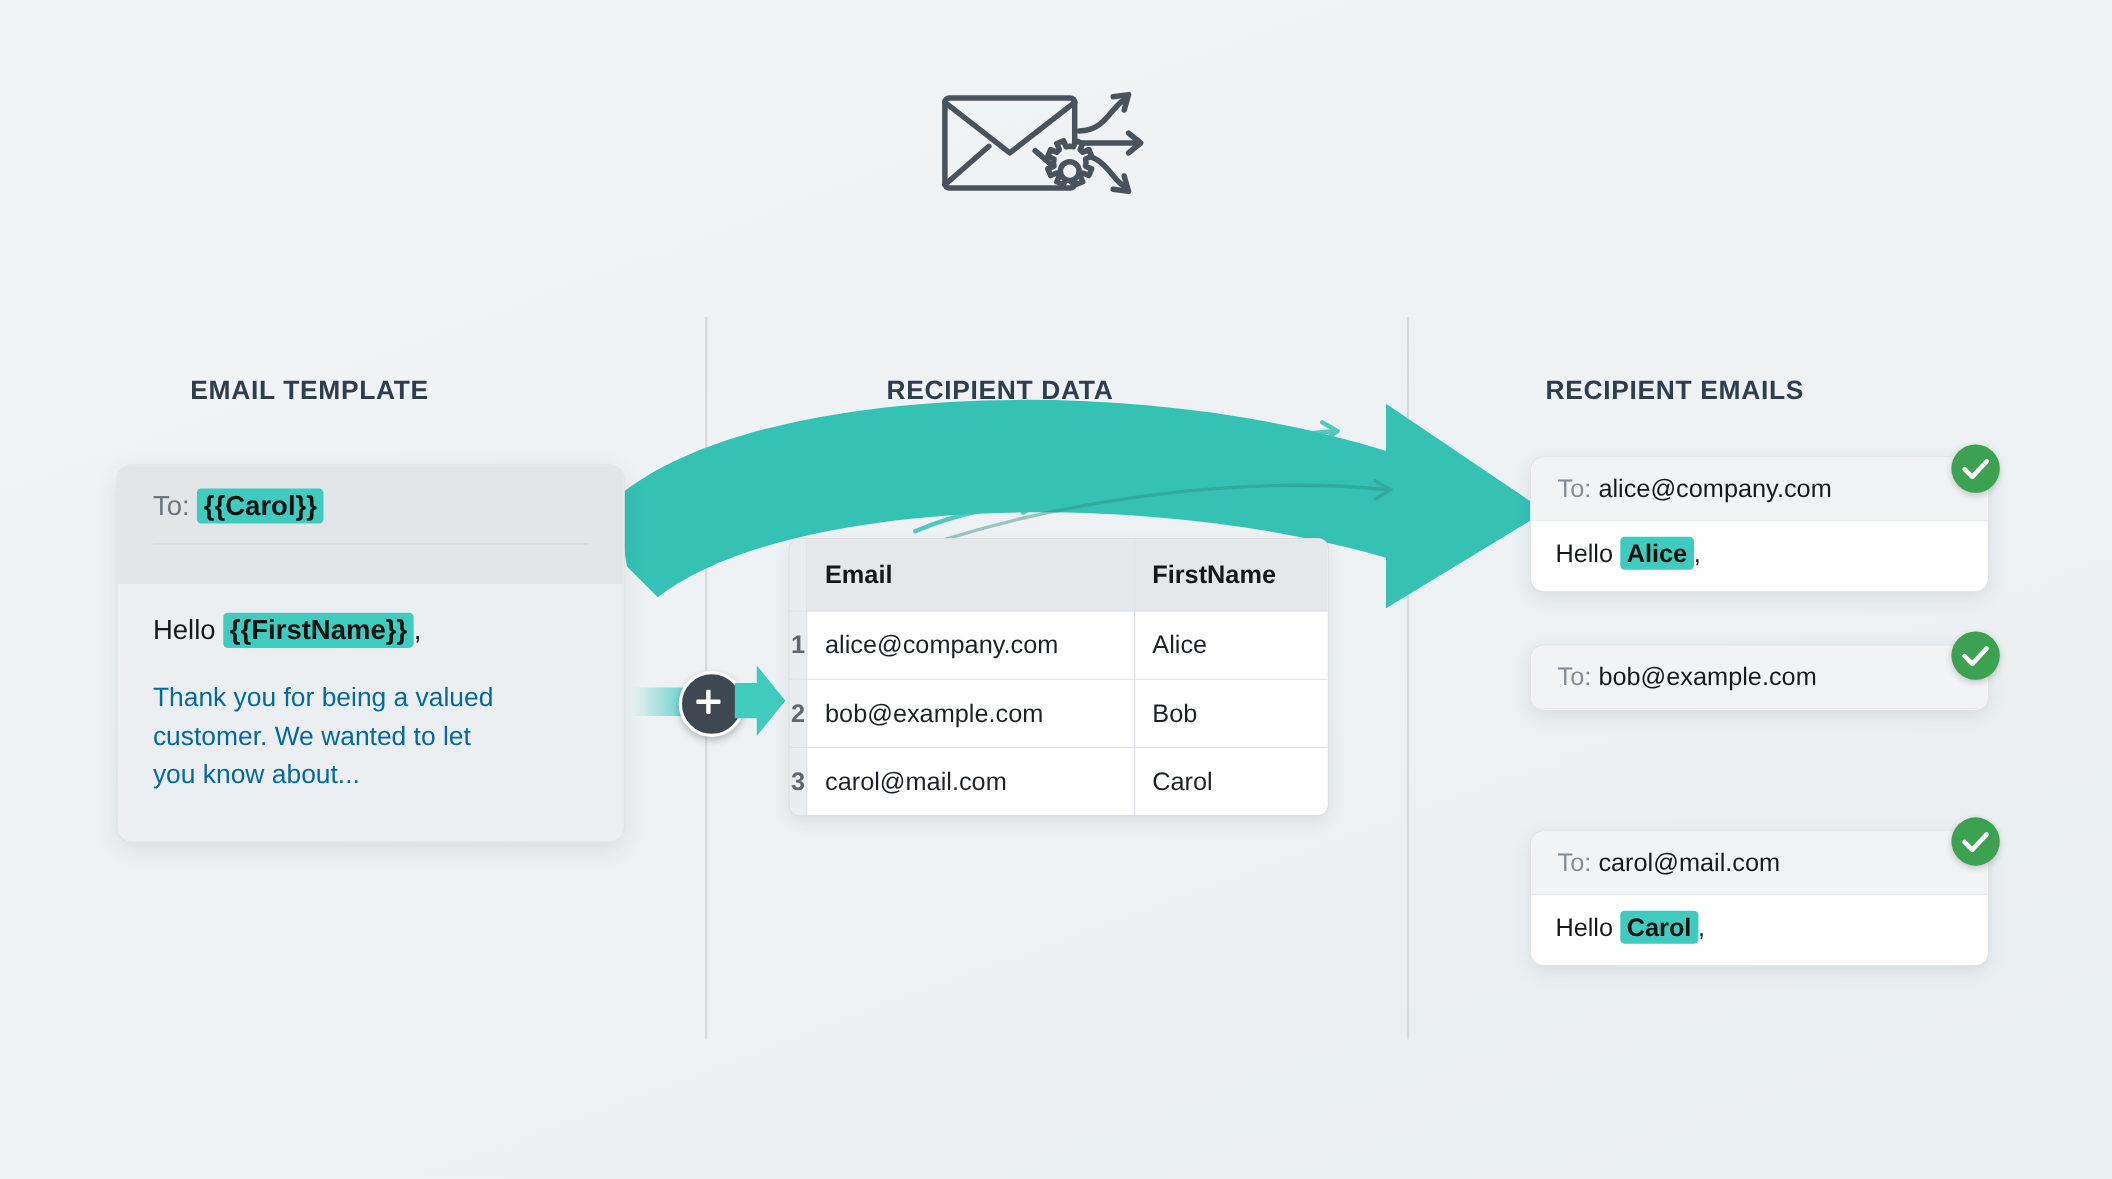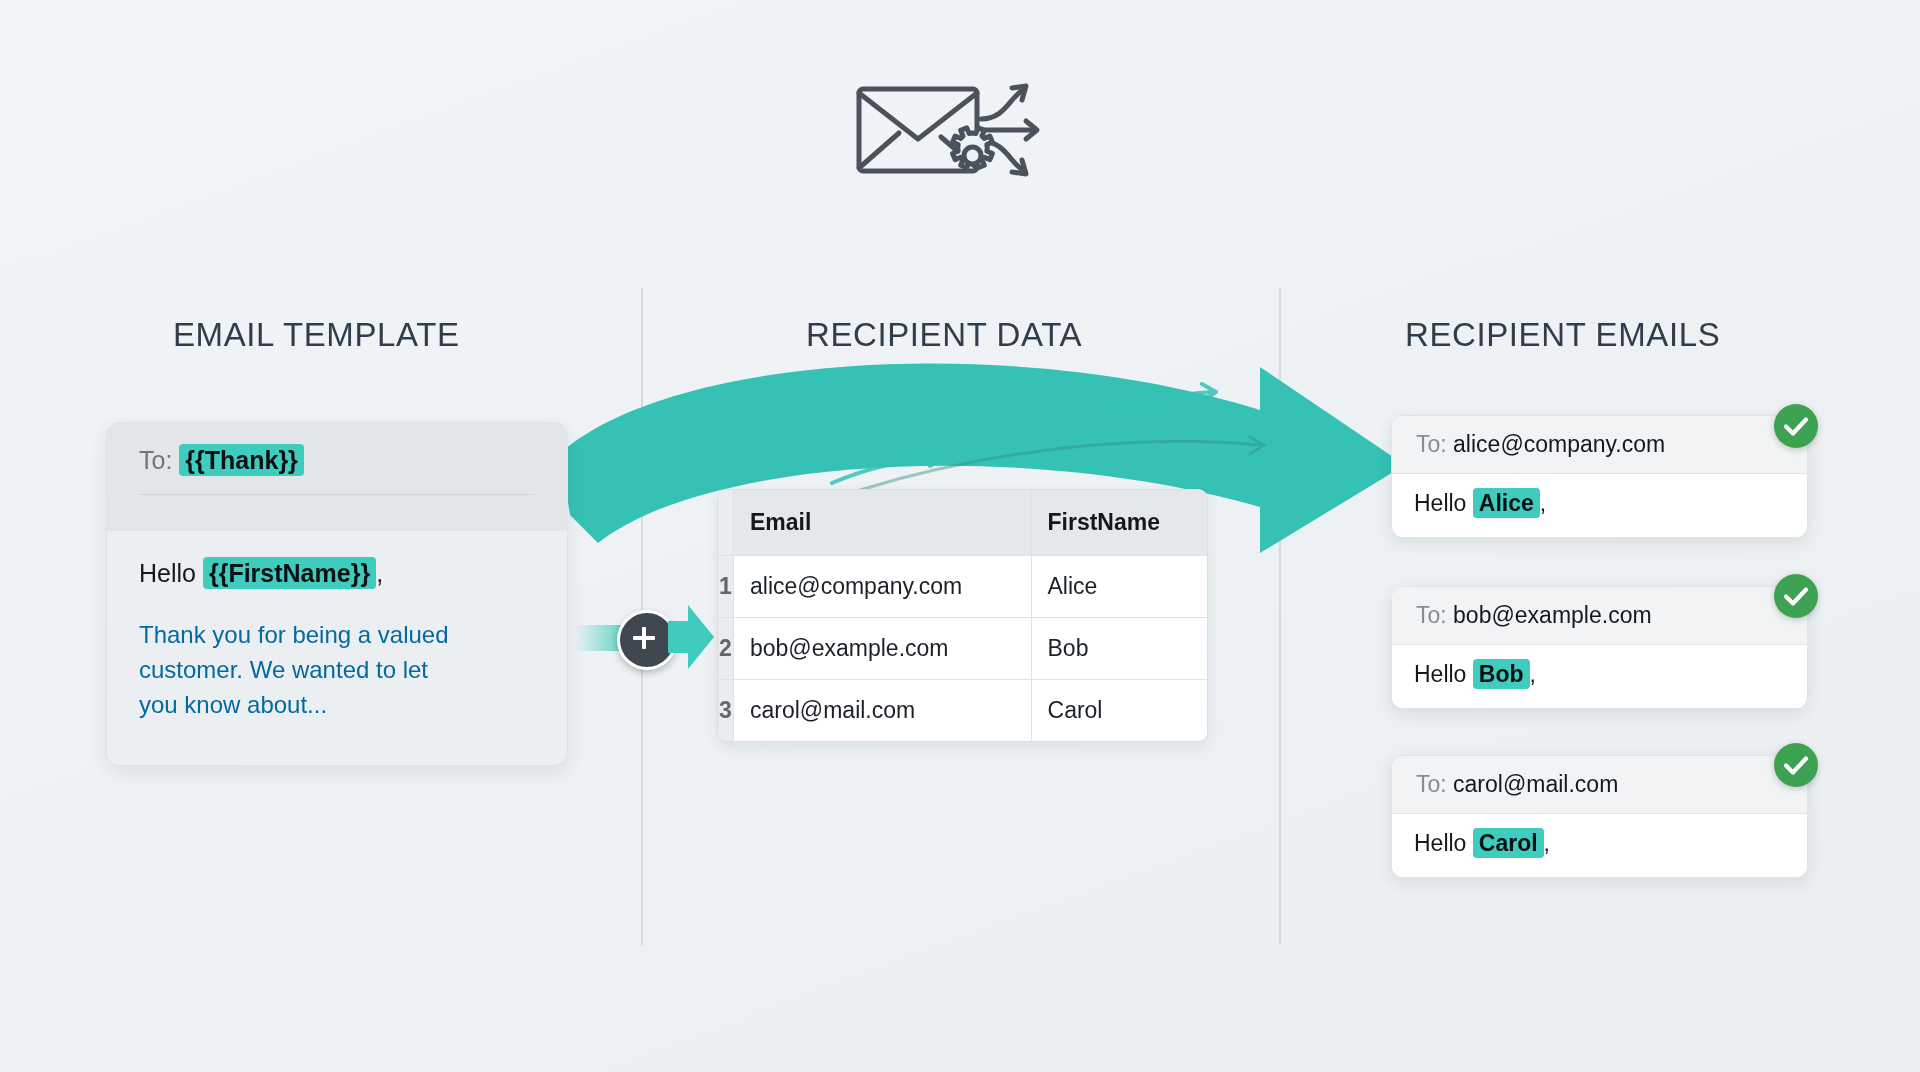--- a/index.html
+++ b/index.html
@@ -27,25 +27,26 @@
     position: absolute;
     left: 855px;
     top: 75px;
     width: 210px;
     height: 110px;
   }
 
   
   .col-title {
     position: absolute;
-    font-size: 33px;
-    font-weight: normal;
+    font-size: 24px;
+    font-weight: bold;
     letter-spacing: 0.6px;
     color: #2f3d4c;
     white-space: nowrap;
+    margin-top: 26px;
   }
   #title-template { left: 173px; top: 316px; }
   #title-data     { left: 806px; top: 316px; }
   #title-emails   { left: 1405px; top: 316px; }
 
   
   .divider {
     position: absolute;
     top: 288px;
     width: 2px;
@@ -294,21 +295,21 @@
         <path d="M300 135 C430 95 580 78 700 90"></path>
         <path d="M690 82 L704 90 L690 99"></path>
       </g>
     </svg>
   </div>
 
   <div class="template-card">
     <div class="template-head">
       <div class="tpl-row">
         <span class="tpl-label">To:</span>
-        <span class="token">{{Thank}}</span>
+        <span class="token">{{Carol}}</span>
       </div>
       <div class="tpl-sep"></div>
     </div>
     <div class="template-body">
       <div class="tpl-greeting">
         <span>Hello</span>
         <span class="token">{{FirstName}}</span><span>,</span>
       </div>
       <div class="tpl-para">Thank you for being a valued customer. We wanted to let you know about...</div>
     </div>
@@ -365,24 +366,20 @@
     <svg viewBox="0 0 44 44" width="44" height="44">
       <path d="M12 22.5 L19 29.5 L32 15.5" fill="none" stroke="#ffffff" stroke-width="4.2" stroke-linecap="round" stroke-linejoin="round"></path>
     </svg>
   </div>
 
   <div class="out-card" id="out-card-1">
     <div class="out-head">
       <span class="lbl">To:</span>
       <span>bob@example.com</span>
     </div>
-    <div class="out-body">
-      <span>Hello</span>
-      <span class="token">Bob</span><span>,</span>
-    </div>
   </div>
   <div class="check-badge" id="check-badge-1">
     <svg viewBox="0 0 44 44" width="44" height="44">
       <path d="M12 22.5 L19 29.5 L32 15.5" fill="none" stroke="#ffffff" stroke-width="4.2" stroke-linecap="round" stroke-linejoin="round"></path>
     </svg>
   </div>
 
   <div class="out-card" id="out-card-2">
     <div class="out-head">
       <span class="lbl">To:</span>

